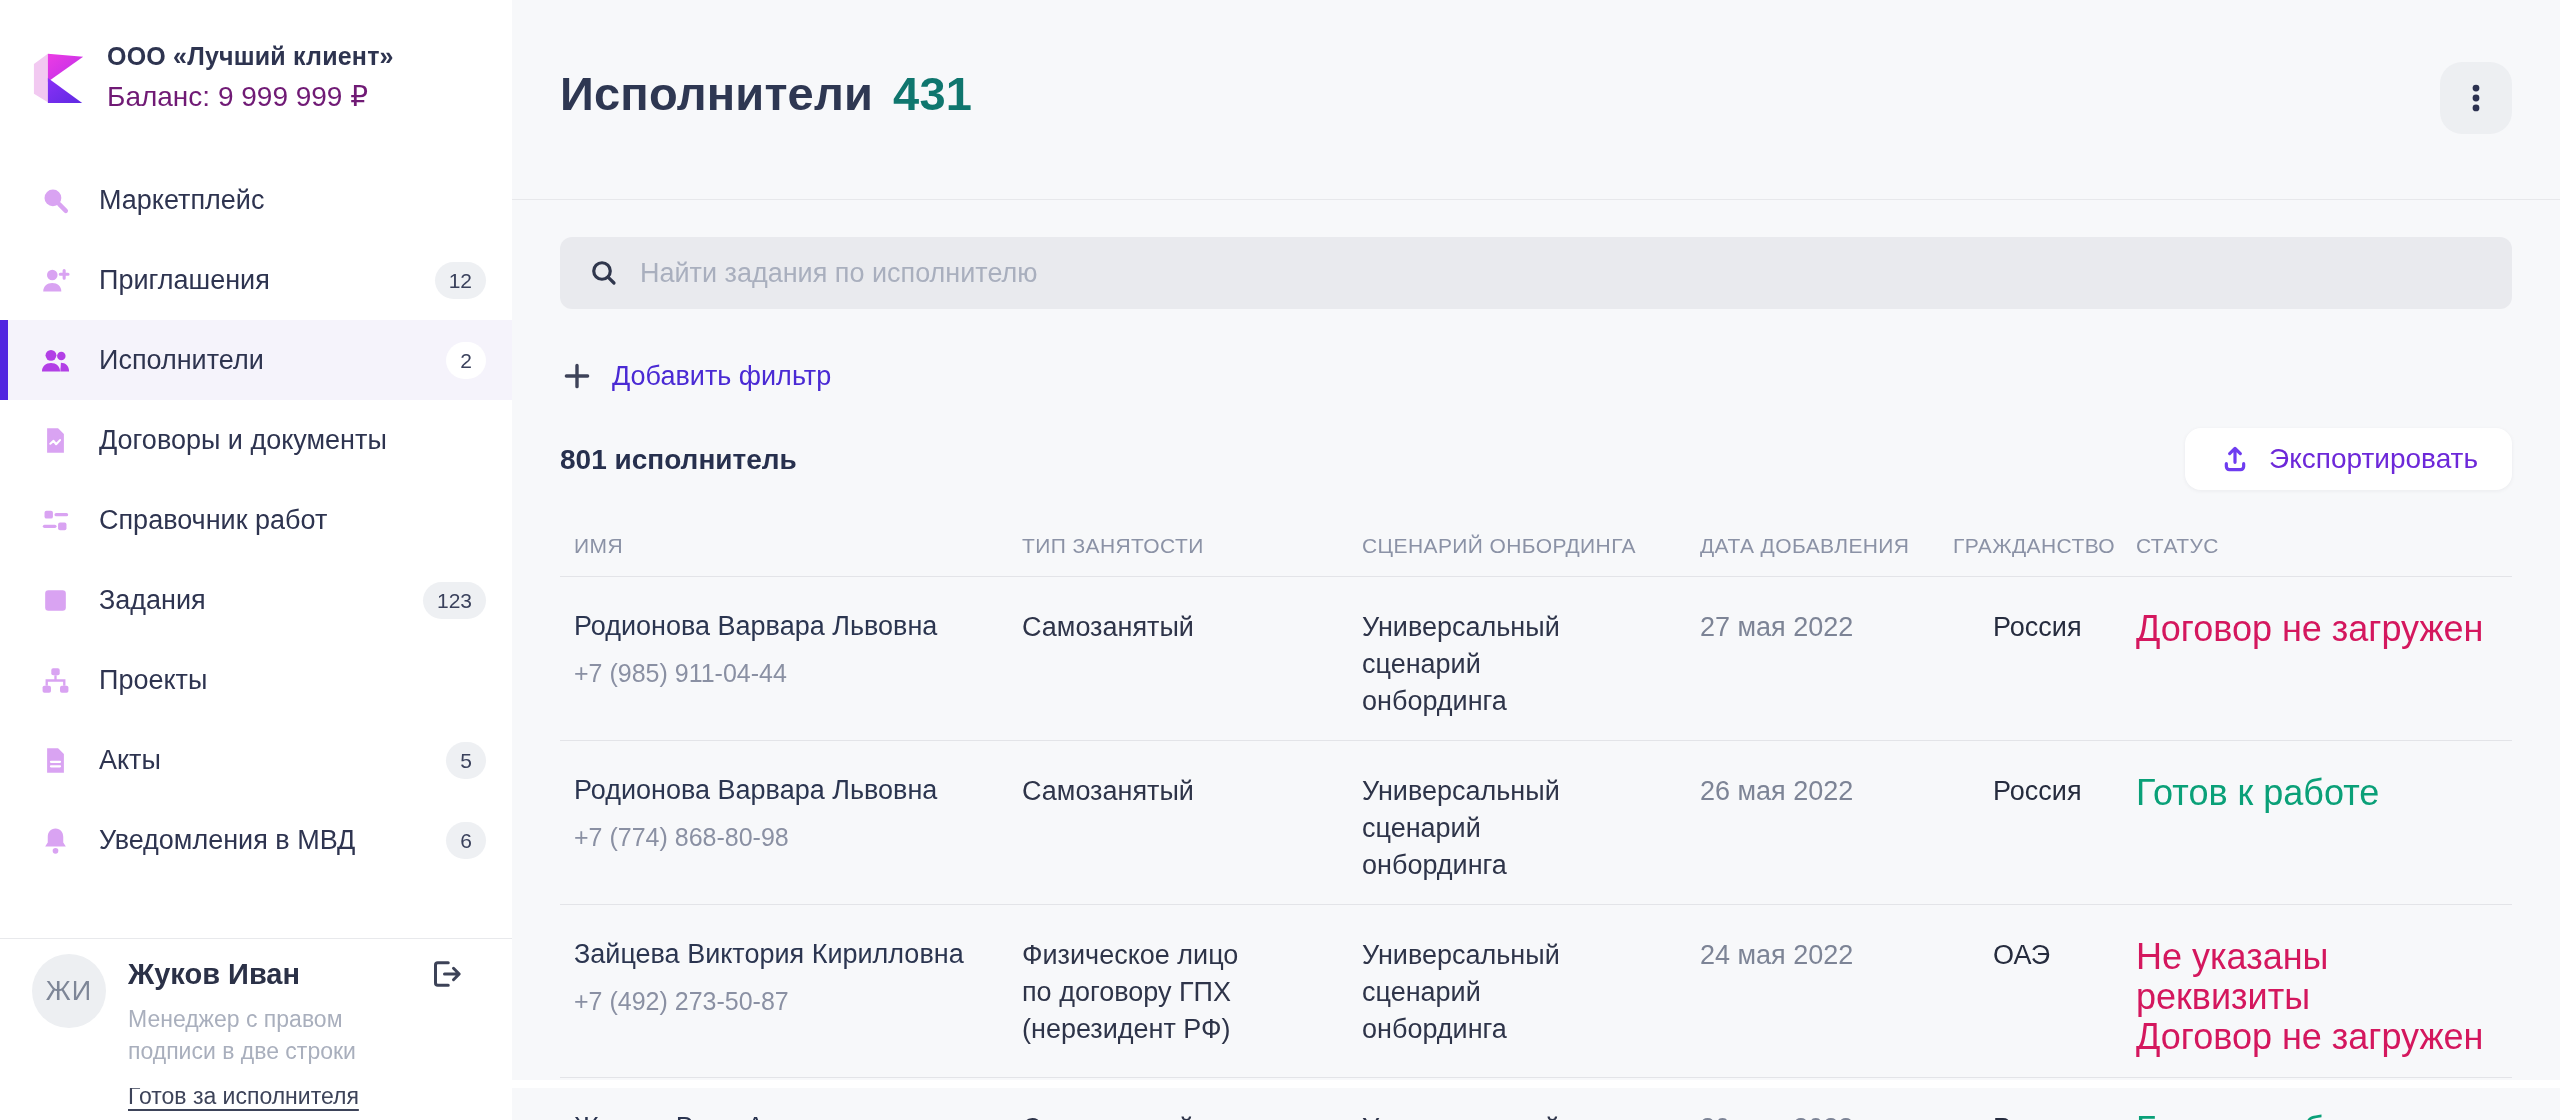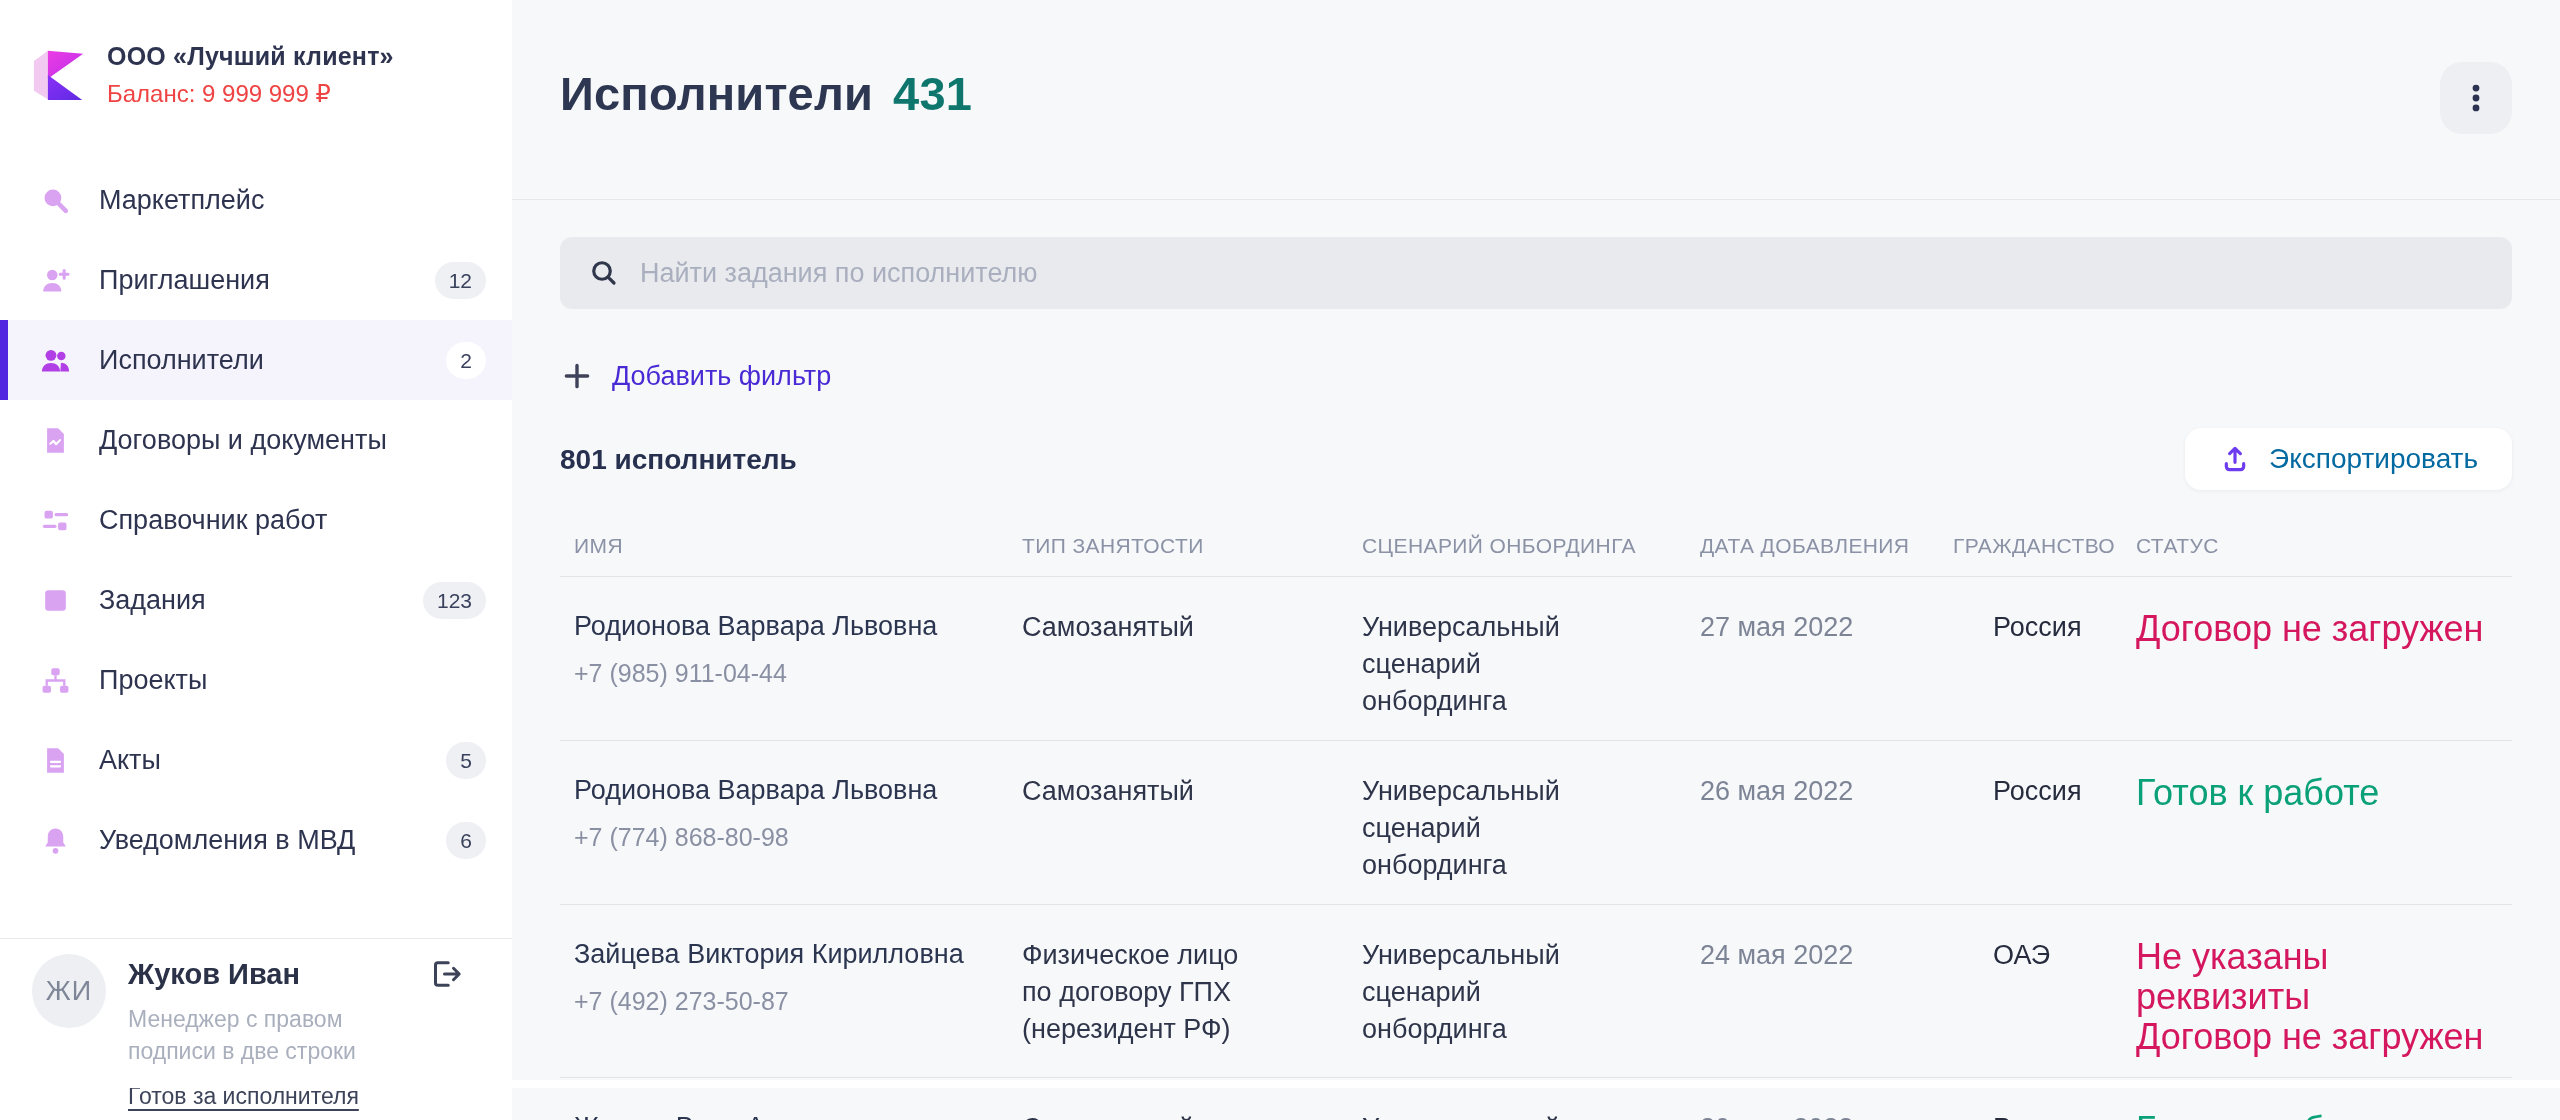--- a/index.html
+++ b/index.html
@@ -6,21 +6,21 @@
   html,body { width:2560px; height:1120px; overflow:hidden; }
   body { font-family:"Liberation Sans","DejaVu Sans",sans-serif; background:#f7f8fa; }
   #app { position:relative; width:2560px; height:1088px; background:var(--main-bg,#f7f8fa); }
 
   
   .sidebar { position:absolute; left:0; top:0; width:512px; height:1120px; background:var(--sidebar-bg,#ffffff); }
   .company { position:absolute; left:33px; top:42px; display:flex; align-items:center; }
   .logo { width:52px; height:58px; flex:0 0 auto; }
   .company-text { margin-left:22px; }
   .company-name { font-size:25px; font-weight:700; color:#2e3450; letter-spacing:.2px; }
-  .company-balance { font-size:24px; color:#ef4444; margin-top:9px; }
+  .company-balance { font-size:28px; color:#701a75; margin-top:9px; }
 
   .nav { position:absolute; left:0; top:160px; width:512px; }
   .nav-item { position:relative; height:80px; display:flex; align-items:center; padding:0 26px 0 38px; cursor:pointer; }
   .nav-icon { width:34px; height:34px; display:flex; align-items:center; justify-content:center; color:var(--icon-purple,#d9a3f2); flex:0 0 auto; }
   .nav-icon svg { width:31px; height:31px; }
   .nav-label { margin-left:27px; font-size:27px; color:#2e3450; white-space:nowrap; }
   .nav-badge { margin-left:auto; background:#eef0f3; color:#3a415c; font-size:21px; line-height:1; padding:8px 14px; border-radius:999px; min-width:26px; text-align:center; }
   .nav-item.selected { background:#f5f3fb; }
   .nav-item.selected::before { content:""; position:absolute; left:0; top:0; bottom:0; width:8px; background:var(--accent-violet,#5226e0); }
   .nav-item.selected .nav-icon { color:var(--icon-purple-active,#b03fe6); }
@@ -52,21 +52,21 @@
 
   .add-filter { position:absolute; left:48px; top:350px; height:52px; display:flex; align-items:center; cursor:pointer; }
   .add-filter .plus { width:34px; height:34px; color:#3e4359; }
   .add-filter .plus svg { width:34px; height:34px; }
   .add-filter .af-label { margin-left:18px; font-size:27px; font-weight:500; color:var(--link-violet,#4a2ad4); }
 
   .results-row { position:absolute; left:48px; right:48px; top:428px; height:64px; }
   .results-count { position:absolute; left:0; top:16px; font-size:28px; font-weight:700; color:#27304e; }
   .export-btn { position:absolute; right:0; top:0; height:62px; padding:0 34px; background:#ffffff; border-radius:16px; display:flex; align-items:center; box-shadow:0 1px 4px rgba(27,31,59,.06); cursor:pointer; }
   .export-btn svg { width:32px; height:32px; color:#6e3cf0; }
-  .export-btn .exp-label { margin-left:18px; font-size:28px; color:#0369a1;text-align:center; }
+  .export-btn .exp-label { margin-left:18px; font-size:28px; color:#6d28d9;text-align:center; }
 
   
   .table { position:absolute; left:48px; right:48px; top:528px; }
   .thead, .trow { display:grid; grid-template-columns:448px 340px 338px 253px 183px 1fr; padding-left:14px; }
   .thead { color:#8b92a6; font-size:21px; letter-spacing:.4px; padding-top:6px; padding-bottom:18px; border-bottom:1px solid #e3e4e8; }
   .trow { border-bottom:1px solid #e3e4e8; padding-top:32px; padding-bottom:20px; cursor:pointer; }
   .trow.r0 { min-height:141px; } .trow.r1 { min-height:140px; } .trow.r2 { min-height:155px; } .trow.r3 { border-bottom:none; }
   .cell { font-size:27px; color:#2e3449; line-height:37px; }
   .cell-type { max-width:240px; }
   .cell-scenario { max-width:265px; }

